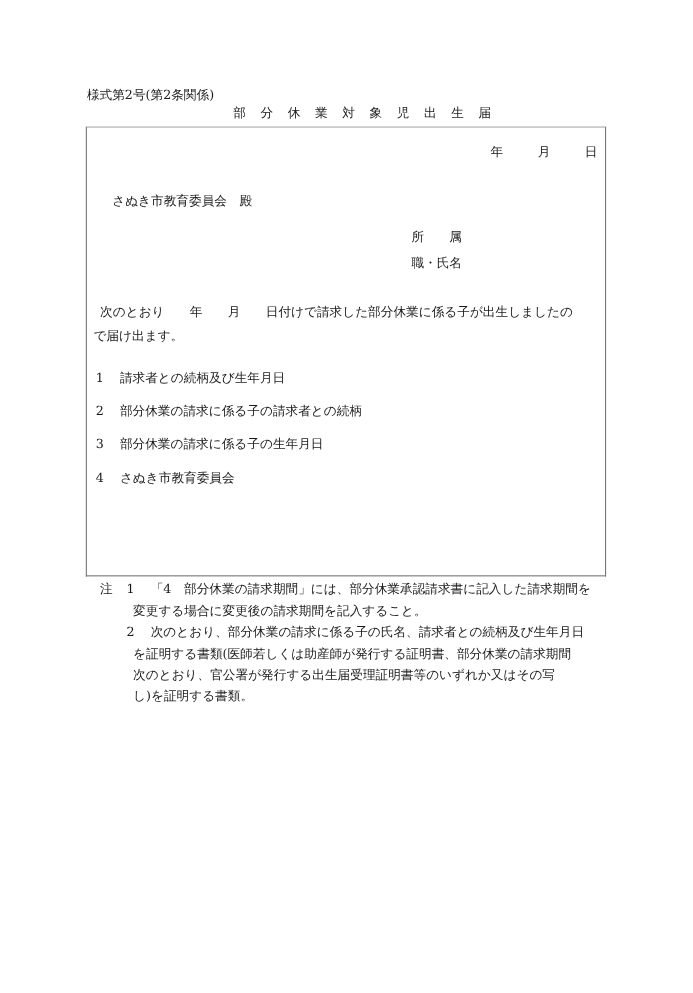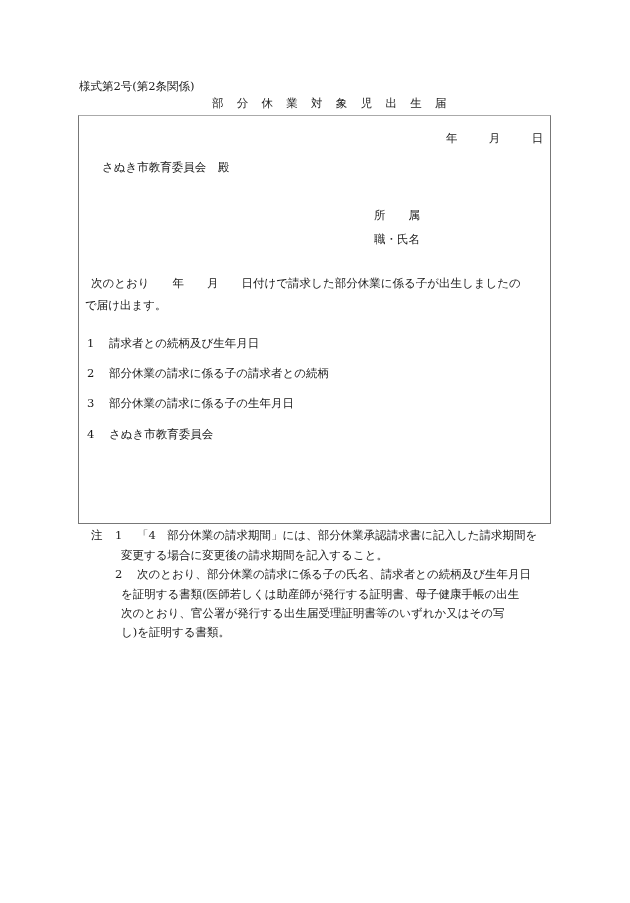--- a/index.html
+++ b/index.html
@@ -5,21 +5,21 @@
   html, body { margin: 0; padding: 0; background: #ffffff; }
   body { width: 630px; height: 903px; position: relative; overflow: hidden;
          font-family: "DejaVu Serif", "Liberation Serif", serif; color: #1a1a1a; font-size: 11.5px; }
   .abs { position: absolute; white-space: nowrap; line-height: 1; }
   .form-no { left: 79px; top: 81px; text-align: right; }
   .title { left: 212px; top: 98px; letter-spacing: 5.2px; font-family: Liberation Serif, serif; }
   .box { position: absolute; left: 78px; top: 115px; width: 471px; height: 407px;
          border: 1.5px solid #777; border-top-color: #aaa; box-sizing: content-box; }
   .date { left: 446px; top: 133px; }
   .date span { display: inline-block; }
-  .addressee { left: 102px; top: 162px; }
+  .addressee { left: 102px; top: 177px; }
   .aff { left: 374px; top: 210px; }
   .name { left: 374px; top: 234px; }
   .body1 { left: 91px; top: 278px; }
   .body2 { left: 85px; top: 300px; }
   .item { left: 87px; }
   .item .num { display: inline-block; width: 22px; }
   .note { font-size: 11.5px; }
 </style>
 </head>
 <body>
@@ -57,15 +57,15 @@
   <span class="num">4</span><span>さぬき市教育委員会</span>
 </div>
 
 <div class="abs note" style="left:91px; top:530px">注</div>
 <div class="abs note" style="left:115px; top:530px">1</div>
 <div class="abs note" style="left:137px; top:530px">「4　部分休業の請求期間」には、部分休業承認請求書に記入した請求期間を</div>
 <div class="abs note" style="left:121px; top:550px">変更する場合に変更後の請求期間を記入すること。</div>
 
 <div class="abs note" style="left:115px; top:569px">2</div>
 <div class="abs note" style="left:137px; top:569px">次のとおり、部分休業の請求に係る子の氏名、請求者との続柄及び生年月日</div>
-<div class="abs note" style="left:121px; top:589px">を証明する書類(医師若しくは助産師が発行する証明書、母子健康手帳の出生</div>
+<div class="abs note" style="left:121px; top:589px">を証明する書類(医師若しくは助産師が発行する証明書、部分休業の請求期間</div>
 <div class="abs note" style="left:121px; top:608px">次のとおり、官公署が発行する出生届受理証明書等のいずれか又はその写</div>
 <div class="abs note" style="left:121px; top:627px">し)を証明する書類。</div>
 
 </body></html>

